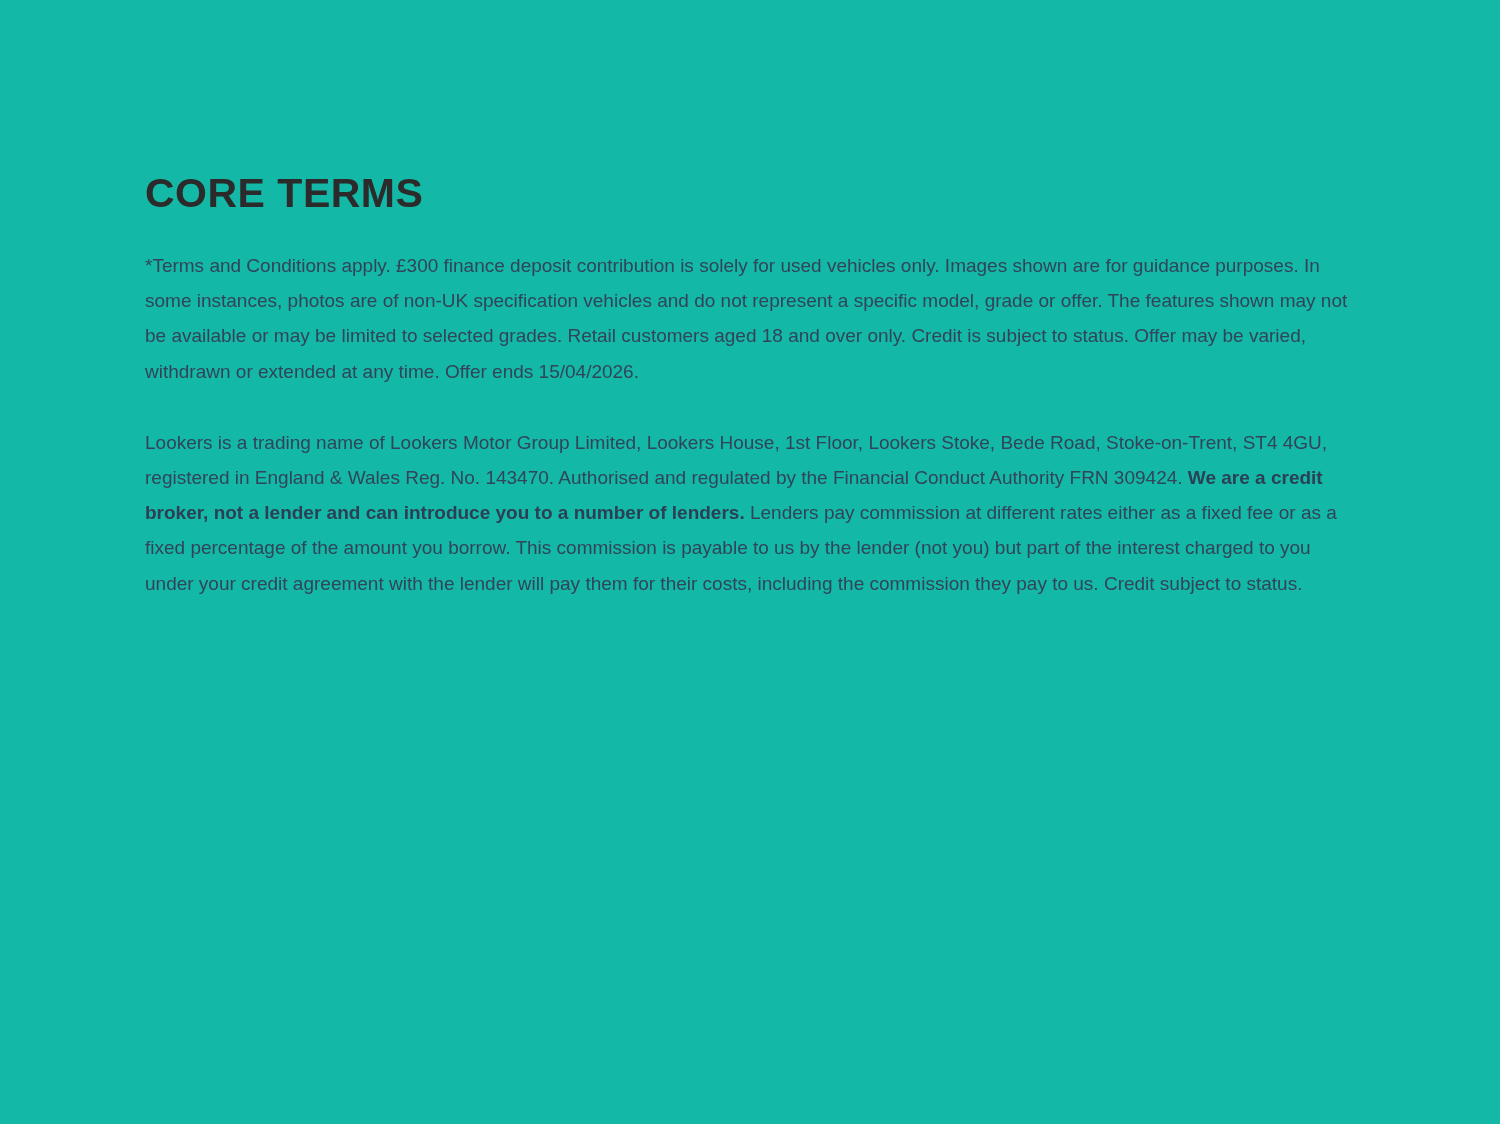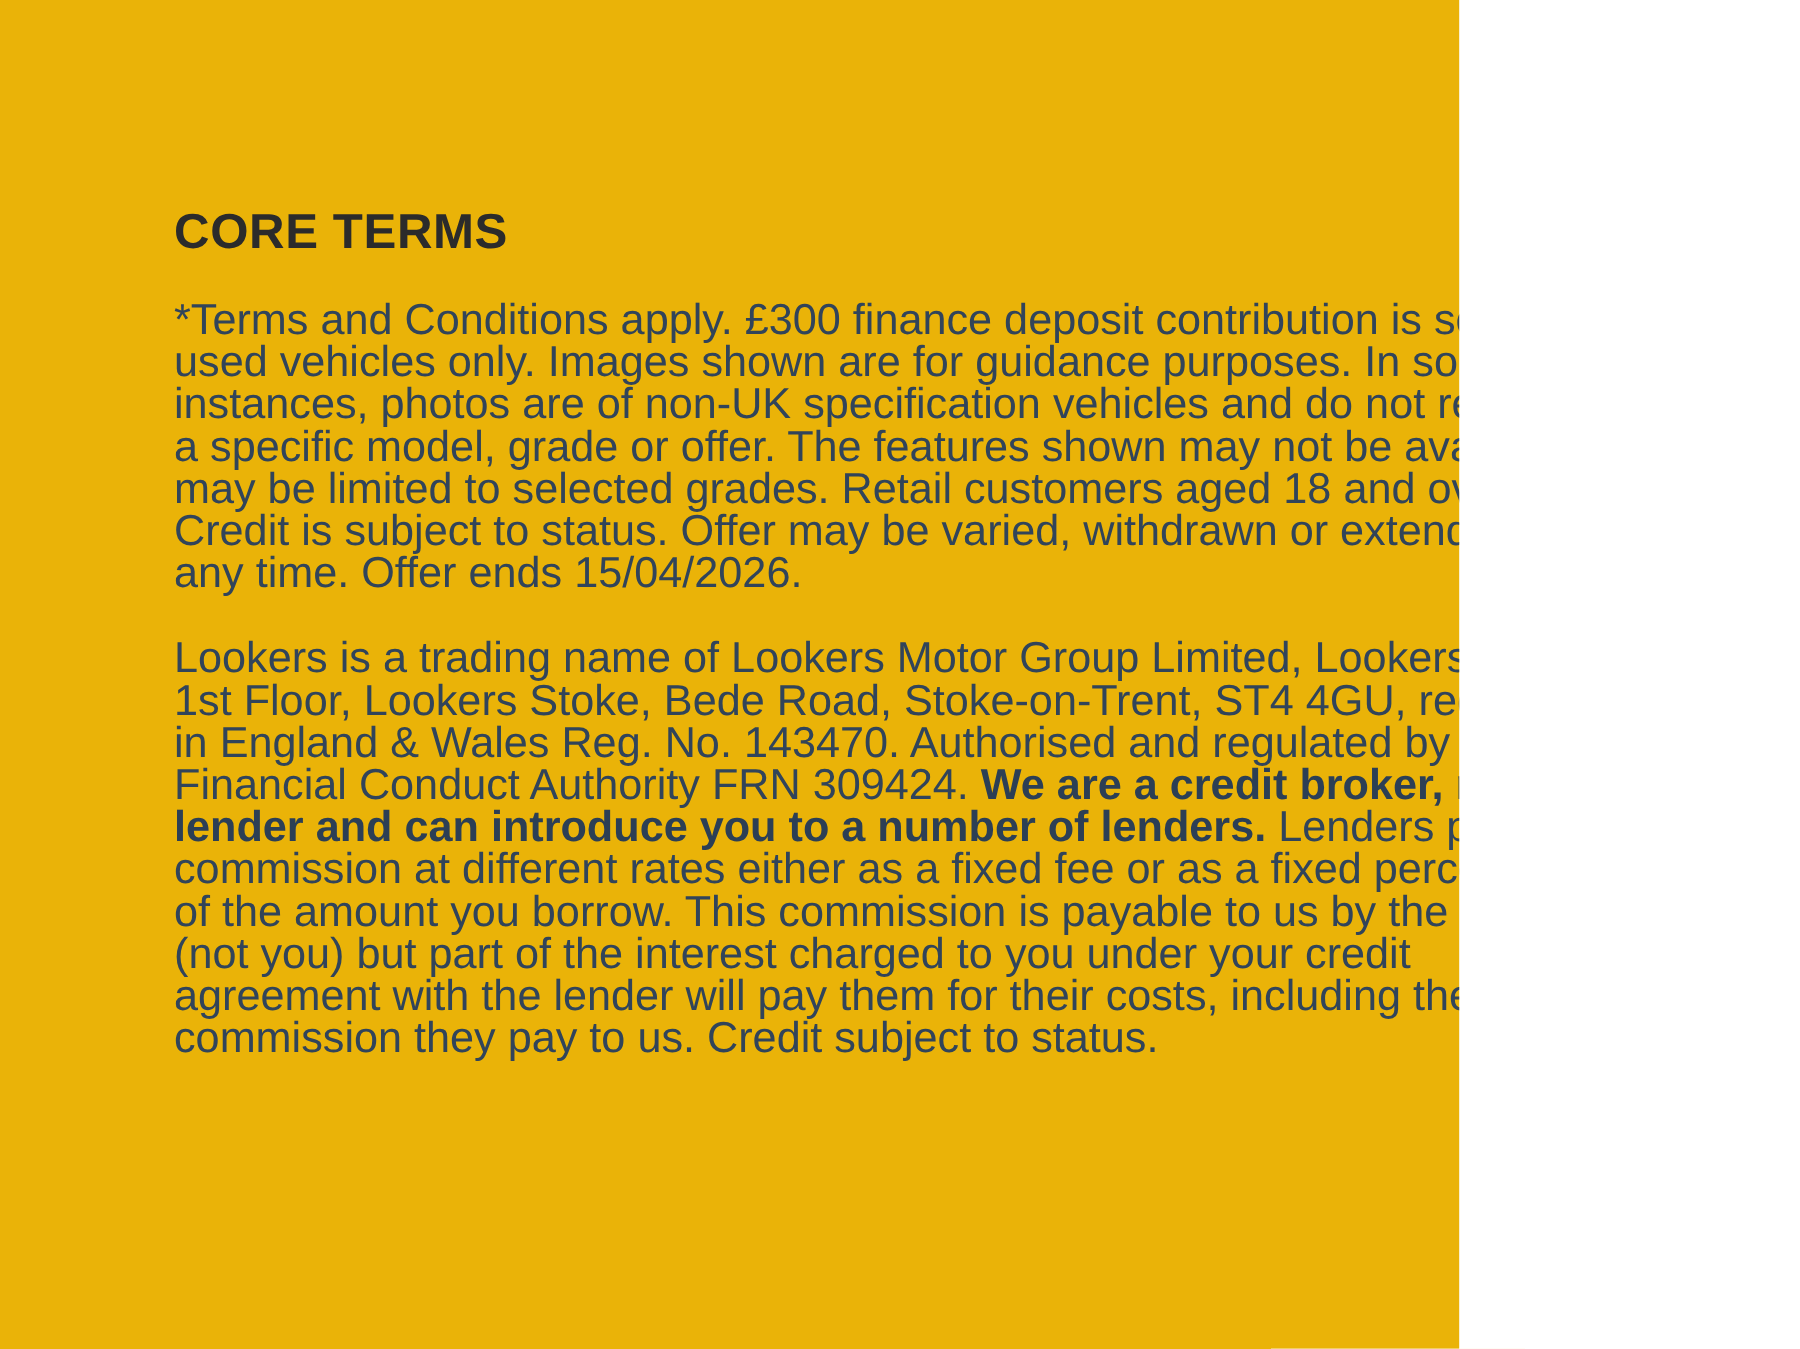--- a/index.html
+++ b/index.html
@@ -2,43 +2,43 @@
 <html><head>
 <meta charset="utf-8">
 <style>
   html, body {
     margin: 0;
     padding: 0;
     background: #ffffff;
   }
   .page {
     position: relative;
-    width: 1216px;
+    width: 1500px;
     height: 1124px;
-    background: #eab308;
+    background: #14b8a6;
     overflow: hidden;
     font-family: "Liberation Sans", sans-serif;
   }
   .content {
     position: absolute;
     left: 145px;
     top: 170px;
     width: 1212px;
   }
   .page-title {
     margin: 0 0 32px 0;
     font-size: 41px;
     line-height: 46px;
     font-weight: 700;
     letter-spacing: 0.5px;
     color: #2b2b2b;
   }
   .body-paragraph {
     margin: 0 0 36px 0;
-    font-size: 36px;
+    font-size: 19px;
     line-height: 35.2px;
     font-weight: 400;
     color: #31445a;
   }
   .bold-inline {
     font-weight: 700;
     color: #2c3f55;
   }
 </style>
 </head>

